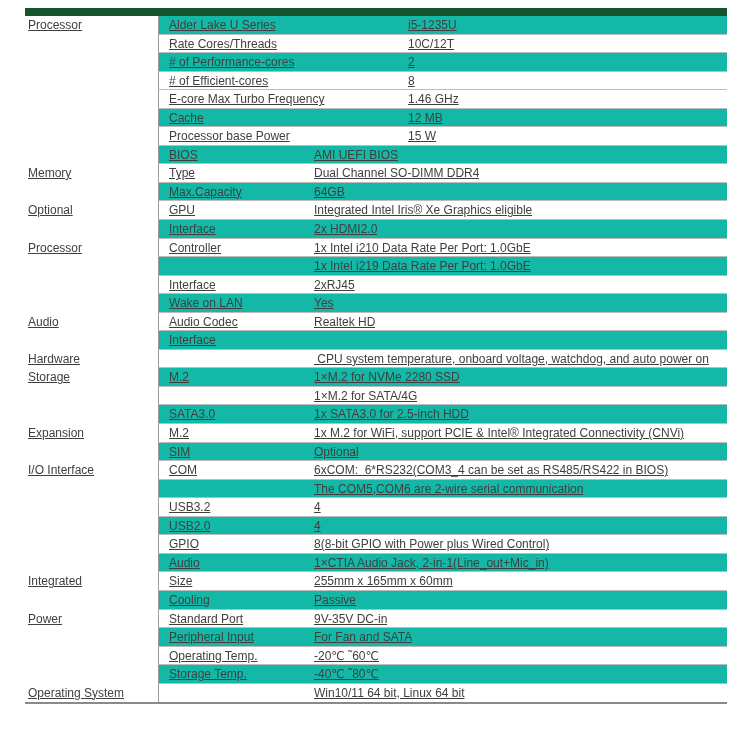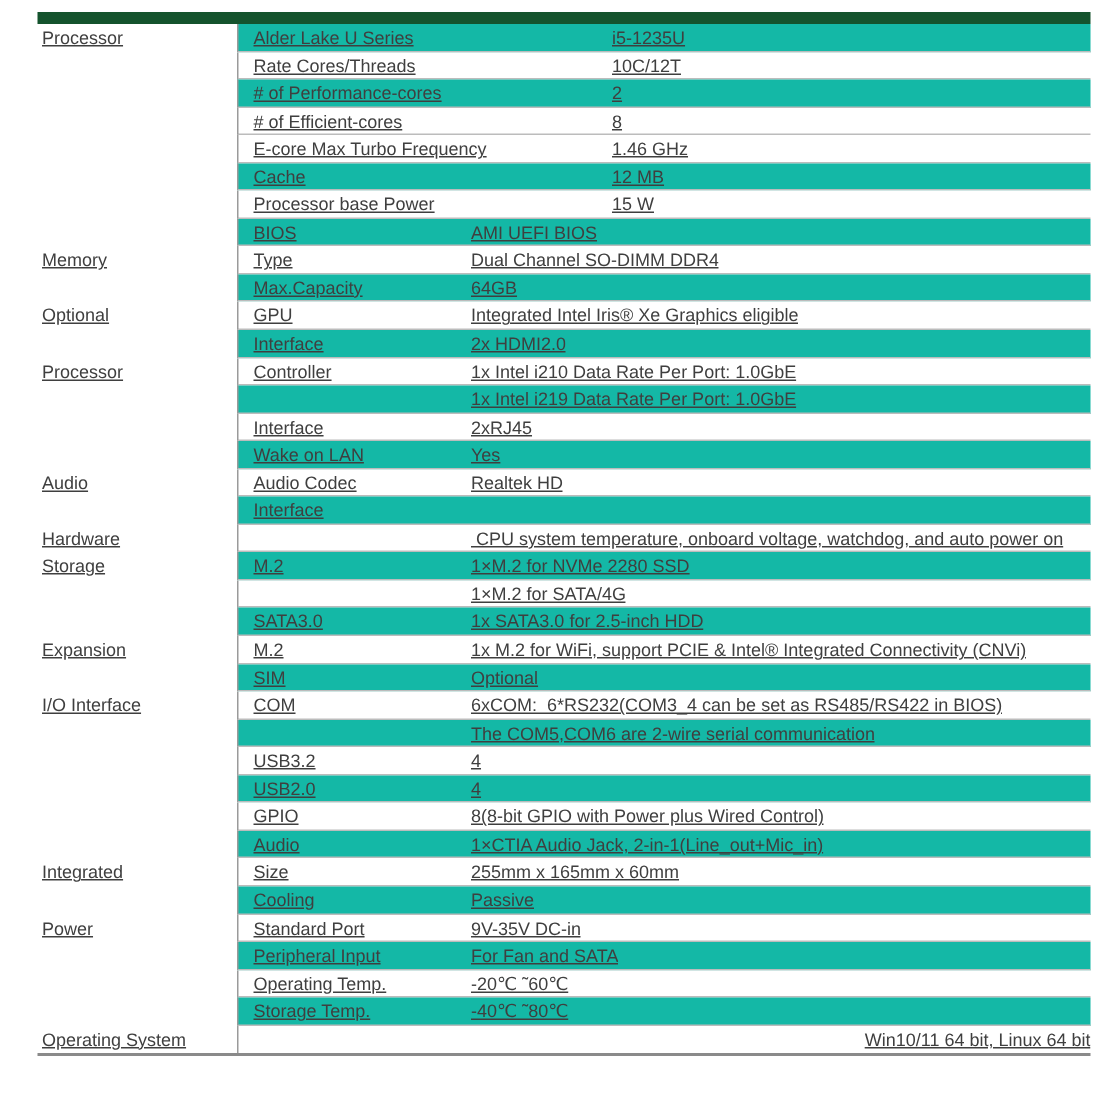--- a/index.html
+++ b/index.html
@@ -42,21 +42,20 @@
     border-left: 1px solid #9a9a9a;
     border-bottom: 1px solid #bcbcbc;
     background: #ffffff;
     overflow: hidden;
   }
   .row.shaded .cell {
     background: #14b8a6;
   }
   .row:last-child .cell {
     border-bottom: none;
-    justify-content: space-between;
   }
   .label {
     width: 155px;
     padding-left: 10px;
     box-sizing: border-box;
     white-space: pre;
     overflow: hidden;
     flex-shrink: 0;
   }
   .row.wide .label {

